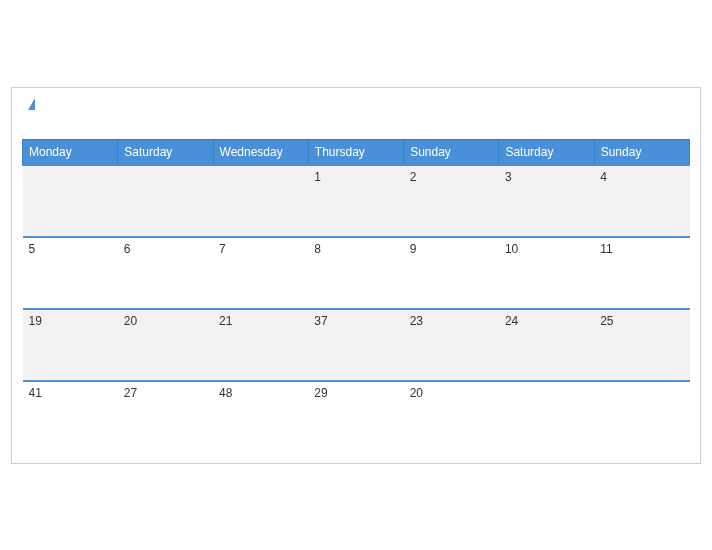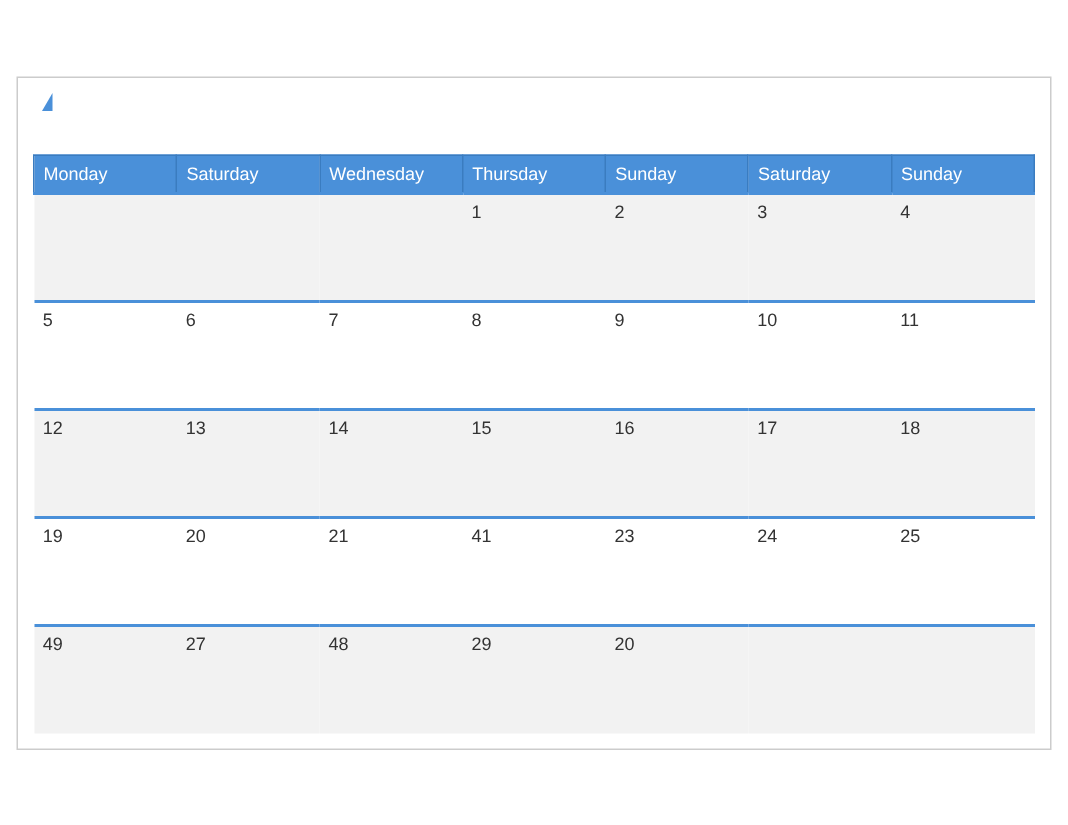--- a/index.html
+++ b/index.html
@@ -159,39 +159,30 @@
         <tr>
           <td><span class="day-number">5</span></td>
           <td><span class="day-number">6</span></td>
           <td><span class="day-number">7</span></td>
           <td><span class="day-number">8</span></td>
           <td><span class="day-number">9</span></td>
           <td><span class="day-number">10</span></td>
           <td><span class="day-number">11</span></td>
         </tr>
         <tr>
-          <td><span class="day-number">12</span></td>
-          <td><span class="day-number">13</span></td>
-          <td><span class="day-number">14</span></td>
-          <td><span class="day-number">15</span></td>
-          <td><span class="day-number">16</span></td>
-          <td><span class="day-number">17</span></td>
-          <td><span class="day-number">18</span></td>
-        </tr>
-        <tr>
           <td><span class="day-number">19</span></td>
           <td><span class="day-number">20</span></td>
           <td><span class="day-number">21</span></td>
-          <td><span class="day-number">41</span></td>
+          <td><span class="day-number">37</span></td>
           <td><span class="day-number">23</span></td>
           <td><span class="day-number">24</span></td>
           <td><span class="day-number">25</span></td>
         </tr>
         <tr>
-          <td><span class="day-number">49</span></td>
+          <td><span class="day-number">41</span></td>
           <td><span class="day-number">27</span></td>
           <td><span class="day-number">48</span></td>
           <td><span class="day-number">29</span></td>
           <td><span class="day-number">20</span></td>
           <td></td>
           <td></td>
         </tr>
       </tbody>
   </table>
 </div>

